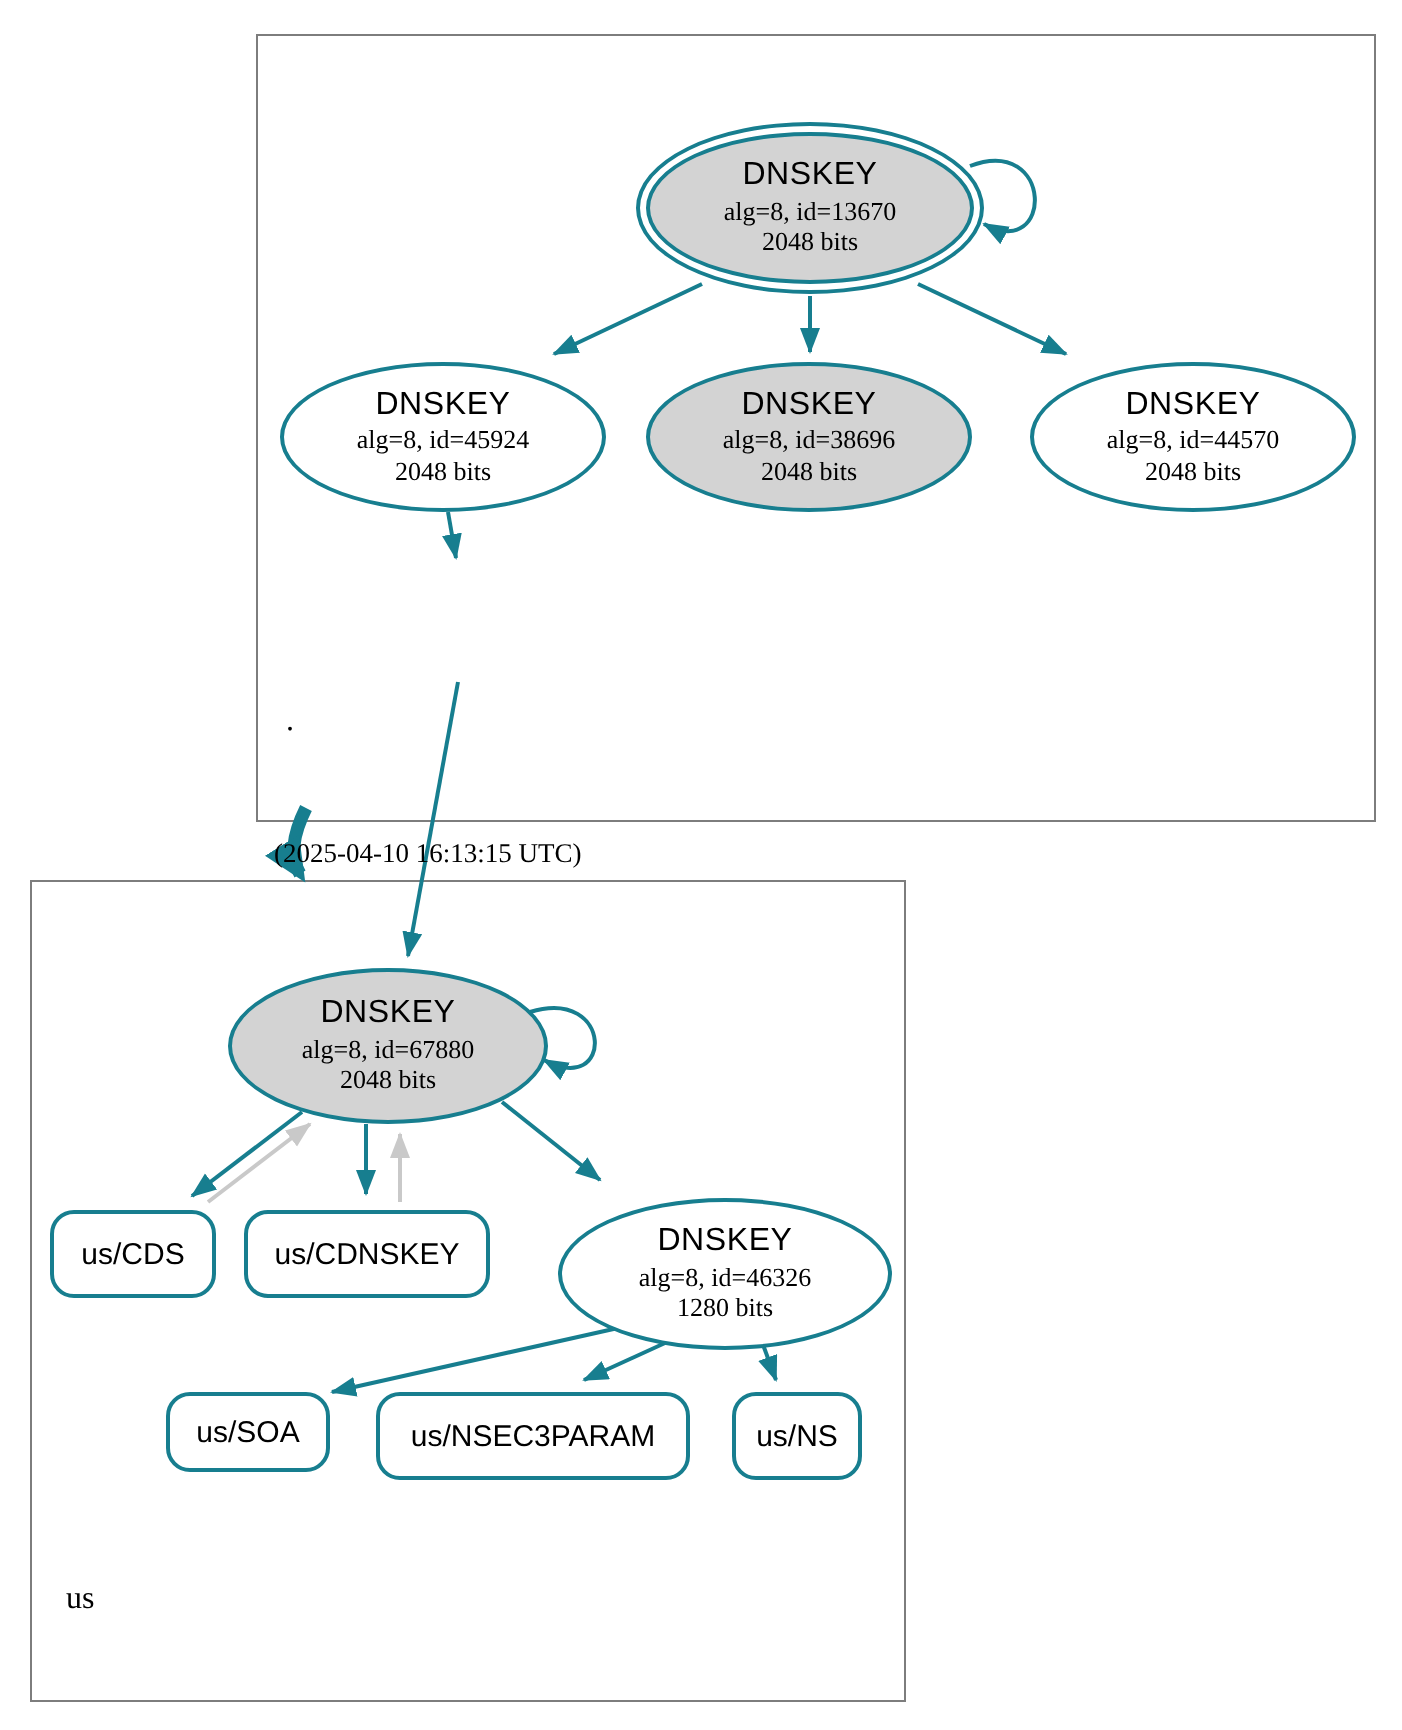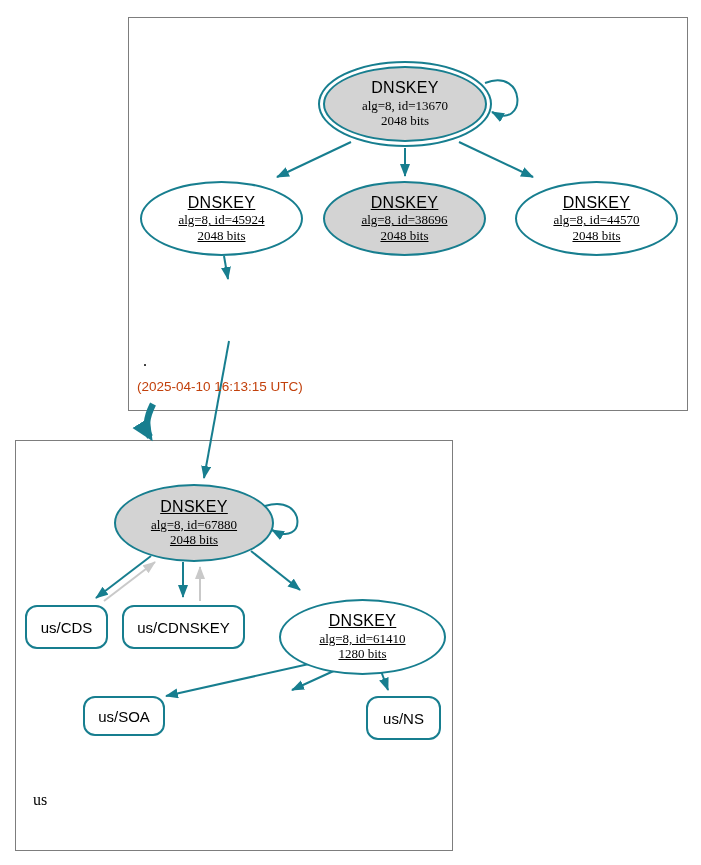--- a/index.html
+++ b/index.html
@@ -7,21 +7,21 @@
     position:relative; width:701px; height:865px; background:#ffffff;
     font-family:"Liberation Sans", sans-serif; overflow:hidden;
   }
   .zone-box {
     position:absolute; border:1px solid #7d7d7d; background:transparent;
   }
   svg.edges { position:absolute; left:0; top:0; pointer-events:none; }
   .node {
     position:absolute; display:flex; flex-direction:column;
     align-items:center; justify-content:center; text-align:center;
-    color:#000; box-sizing:border-box;text-decoration:underline;
+    color:#000; box-sizing:border-box;
   }
   .ellipse {
     border:2.2px solid #177e8f; border-radius:50%; background:#ffffff;
   }
   .ellipse.filled { background:#d3d3d3; }
   .double-outer { background:#ffffff; }
   .double-inner {
     position:absolute; inset:3px; border:2.2px solid #177e8f; border-radius:50%;
     background:#d3d3d3; display:flex; flex-direction:column;
     align-items:center; justify-content:center; text-align:center;
@@ -33,22 +33,22 @@
   .rrset {
     position:absolute; border:2.2px solid #177e8f; border-radius:12px;
     background:#ffffff; display:flex; align-items:center; justify-content:center;
     font-size:15px; color:#000; box-sizing:border-box;
   }
   .zone-label {
     position:absolute; font-family:"Liberation Serif", serif;
     font-size:16px; color:#000;
   }
   .zone-ts {
-    position:absolute; font-family:Liberation Sans, sans-serif;
-    font-size:13.5px; color:#c2410c; white-space:nowrap;
+    position:absolute; font-family:Liberation Serif, serif;
+    font-size:13.5px; color:#000000; white-space:nowrap;margin-top:40px;
   }
 </style>
 </head>
 <body>
 
 <div class="canvas">
 
   <div class="zone-box" style="left:128px; top:17px; width:558px; height:392px"></div>
   <div class="zone-box" style="left:15px; top:440px; width:436px; height:409px"></div>
 
@@ -120,36 +120,39 @@
   <div class="zone-ts" style="left:137px; top:379px;">(2025-04-10 16:13:15 UTC)</div>
 
   <div class="node ellipse filled" style="left:114px; top:484px; width:160px; height:78px">
     <div class="node-title">DNSKEY</div>
     <div class="node-detail">alg=8, id=67880</div>
     <div class="node-detail">2048 bits</div>
   </div>
 
   <div class="node ellipse" style="left:279px; top:599px; width:167px; height:76px">
     <div class="node-title">DNSKEY</div>
-    <div class="node-detail">alg=8, id=61410</div>
+    <div class="node-detail">alg=8, id=46326</div>
     <div class="node-detail">1280 bits</div>
   </div>
 
   <div class="rrset" style="left:25px; top:605px; width:83px; height:44px">
     <span>us/CDS</span>
   </div>
 
   <div class="rrset" style="left:122px; top:605px; width:123px; height:44px">
     <span>us/CDNSKEY</span>
   </div>
 
   <div class="rrset" style="left:83px; top:696px; width:82px; height:40px">
     <span>us/SOA</span>
   </div>
 
+  <div class="rrset" style="left:188px; top:696px; width:157px; height:44px">
+    <span>us/NSEC3PARAM</span>
+  </div>
 
-  <div class="rrset" style="left:366px; top:696px; width:75px; height:44px">
+  <div class="rrset" style="left:366px; top:696px; width:65px; height:44px">
     <span>us/NS</span>
   </div>
 
   <div class="zone-label" style="left:33px; top:791px;">us</div>
 
 </div>
 
 </body></html>

